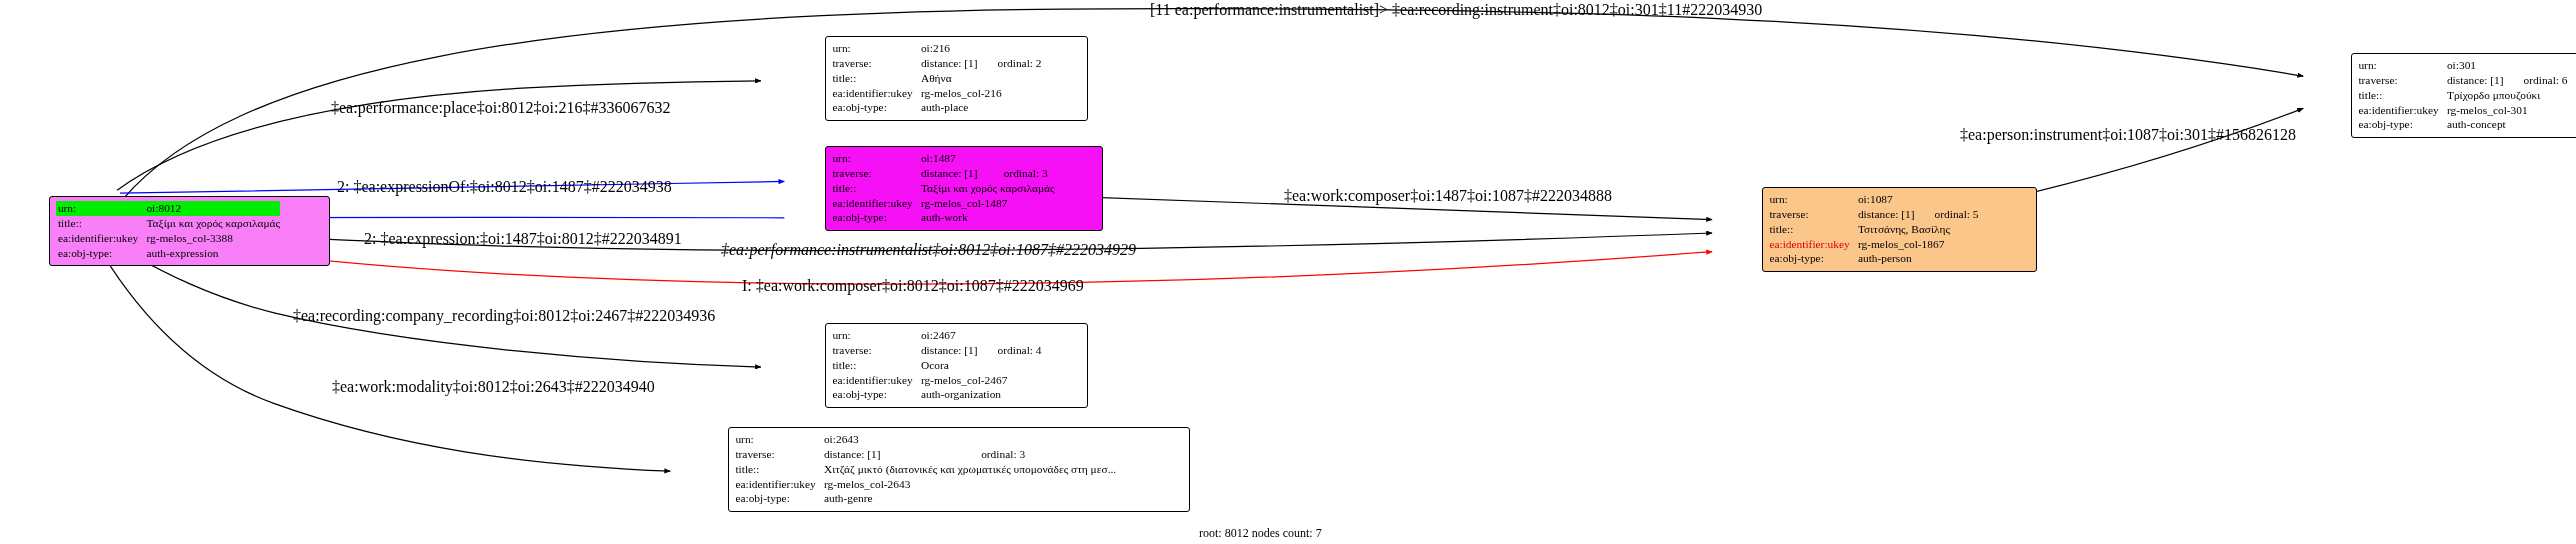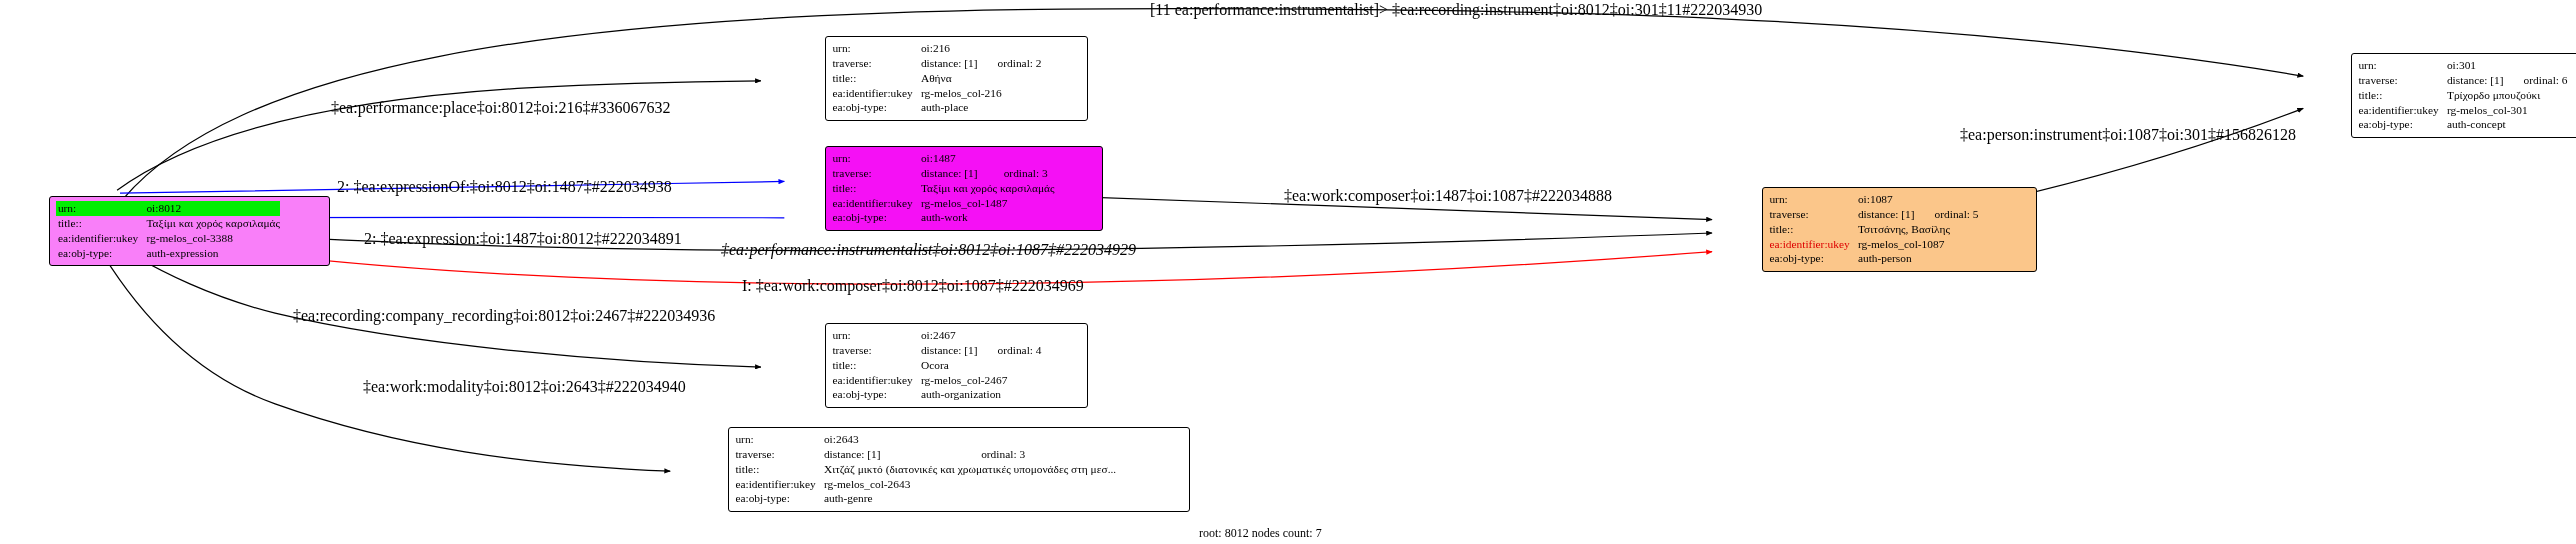--- a/index.html
+++ b/index.html
@@ -273,21 +273,21 @@
         <td class="k">traverse:</td>
         <td>distance: [1]</td>
         <td class="v-ord">ordinal: 5</td>
       </tr>
       <tr>
         <td class="k">title::</td>
         <td colspan="2">Τσιτσάνης, Βασίλης</td>
       </tr>
       <tr>
         <td class="k red-key">ea:identifier:ukey</td>
-        <td colspan="2">rg-melos_col-1087</td>
+        <td colspan="2">rg-melos_col-1867</td>
       </tr>
       <tr>
         <td class="k">ea:obj-type:</td>
         <td colspan="2">auth-person</td>
       </tr>
     </tbody>
       </table>
   </div>
 
   <div class="node" style="left:2307px; top:53px; width:263px;">
@@ -320,19 +320,19 @@
   </div>
 
   <div class="edge-label" style="left:1150px; top:1.8px;">[11 ea:performance:instrumentalist]&gt; ‡ea:recording:instrument‡oi:8012‡oi:301‡11#222034930</div>
   <div class="edge-label" style="left:331px; top:100px;">‡ea:performance:place‡oi:8012‡oi:216‡#336067632</div>
   <div class="edge-label" style="left:337px; top:179px;">2: ‡ea:expressionOf:‡oi:8012‡oi:1487‡#222034938</div>
   <div class="edge-label" style="left:364px; top:208px;margin-top:23px;">2: ‡ea:expression:‡oi:1487‡oi:8012‡#222034891</div>
   <div class="edge-label" style="left:1284px; top:188px;">‡ea:work:composer‡oi:1487‡oi:1087‡#222034888</div>
   <div class="edge-label" style="left:721px; top:242px;font-style:italic;">‡ea:performance:instrumentalist‡oi:8012‡oi:1087‡#222034929</div>
   <div class="edge-label" style="left:742px; top:278px;">I: ‡ea:work:composer‡oi:8012‡oi:1087‡#222034969</div>
   <div class="edge-label" style="left:293px; top:308px;">‡ea:recording:company_recording‡oi:8012‡oi:2467‡#222034936</div>
-  <div class="edge-label" style="left:332px; top:379px;margin-left:31px;">‡ea:work:modality‡oi:8012‡oi:2643‡#222034940</div>
+  <div class="edge-label" style="left:332px; top:379px;">‡ea:work:modality‡oi:8012‡oi:2643‡#222034940</div>
   <div class="edge-label" style="left:1960px; top:127px;">‡ea:person:instrument‡oi:1087‡oi:301‡#156826128</div>
 
   <div class="footer" style="left:1199px; top:526px;">root: 8012 nodes count: 7</div>
 
 </div>
 
 
 </body></html>

